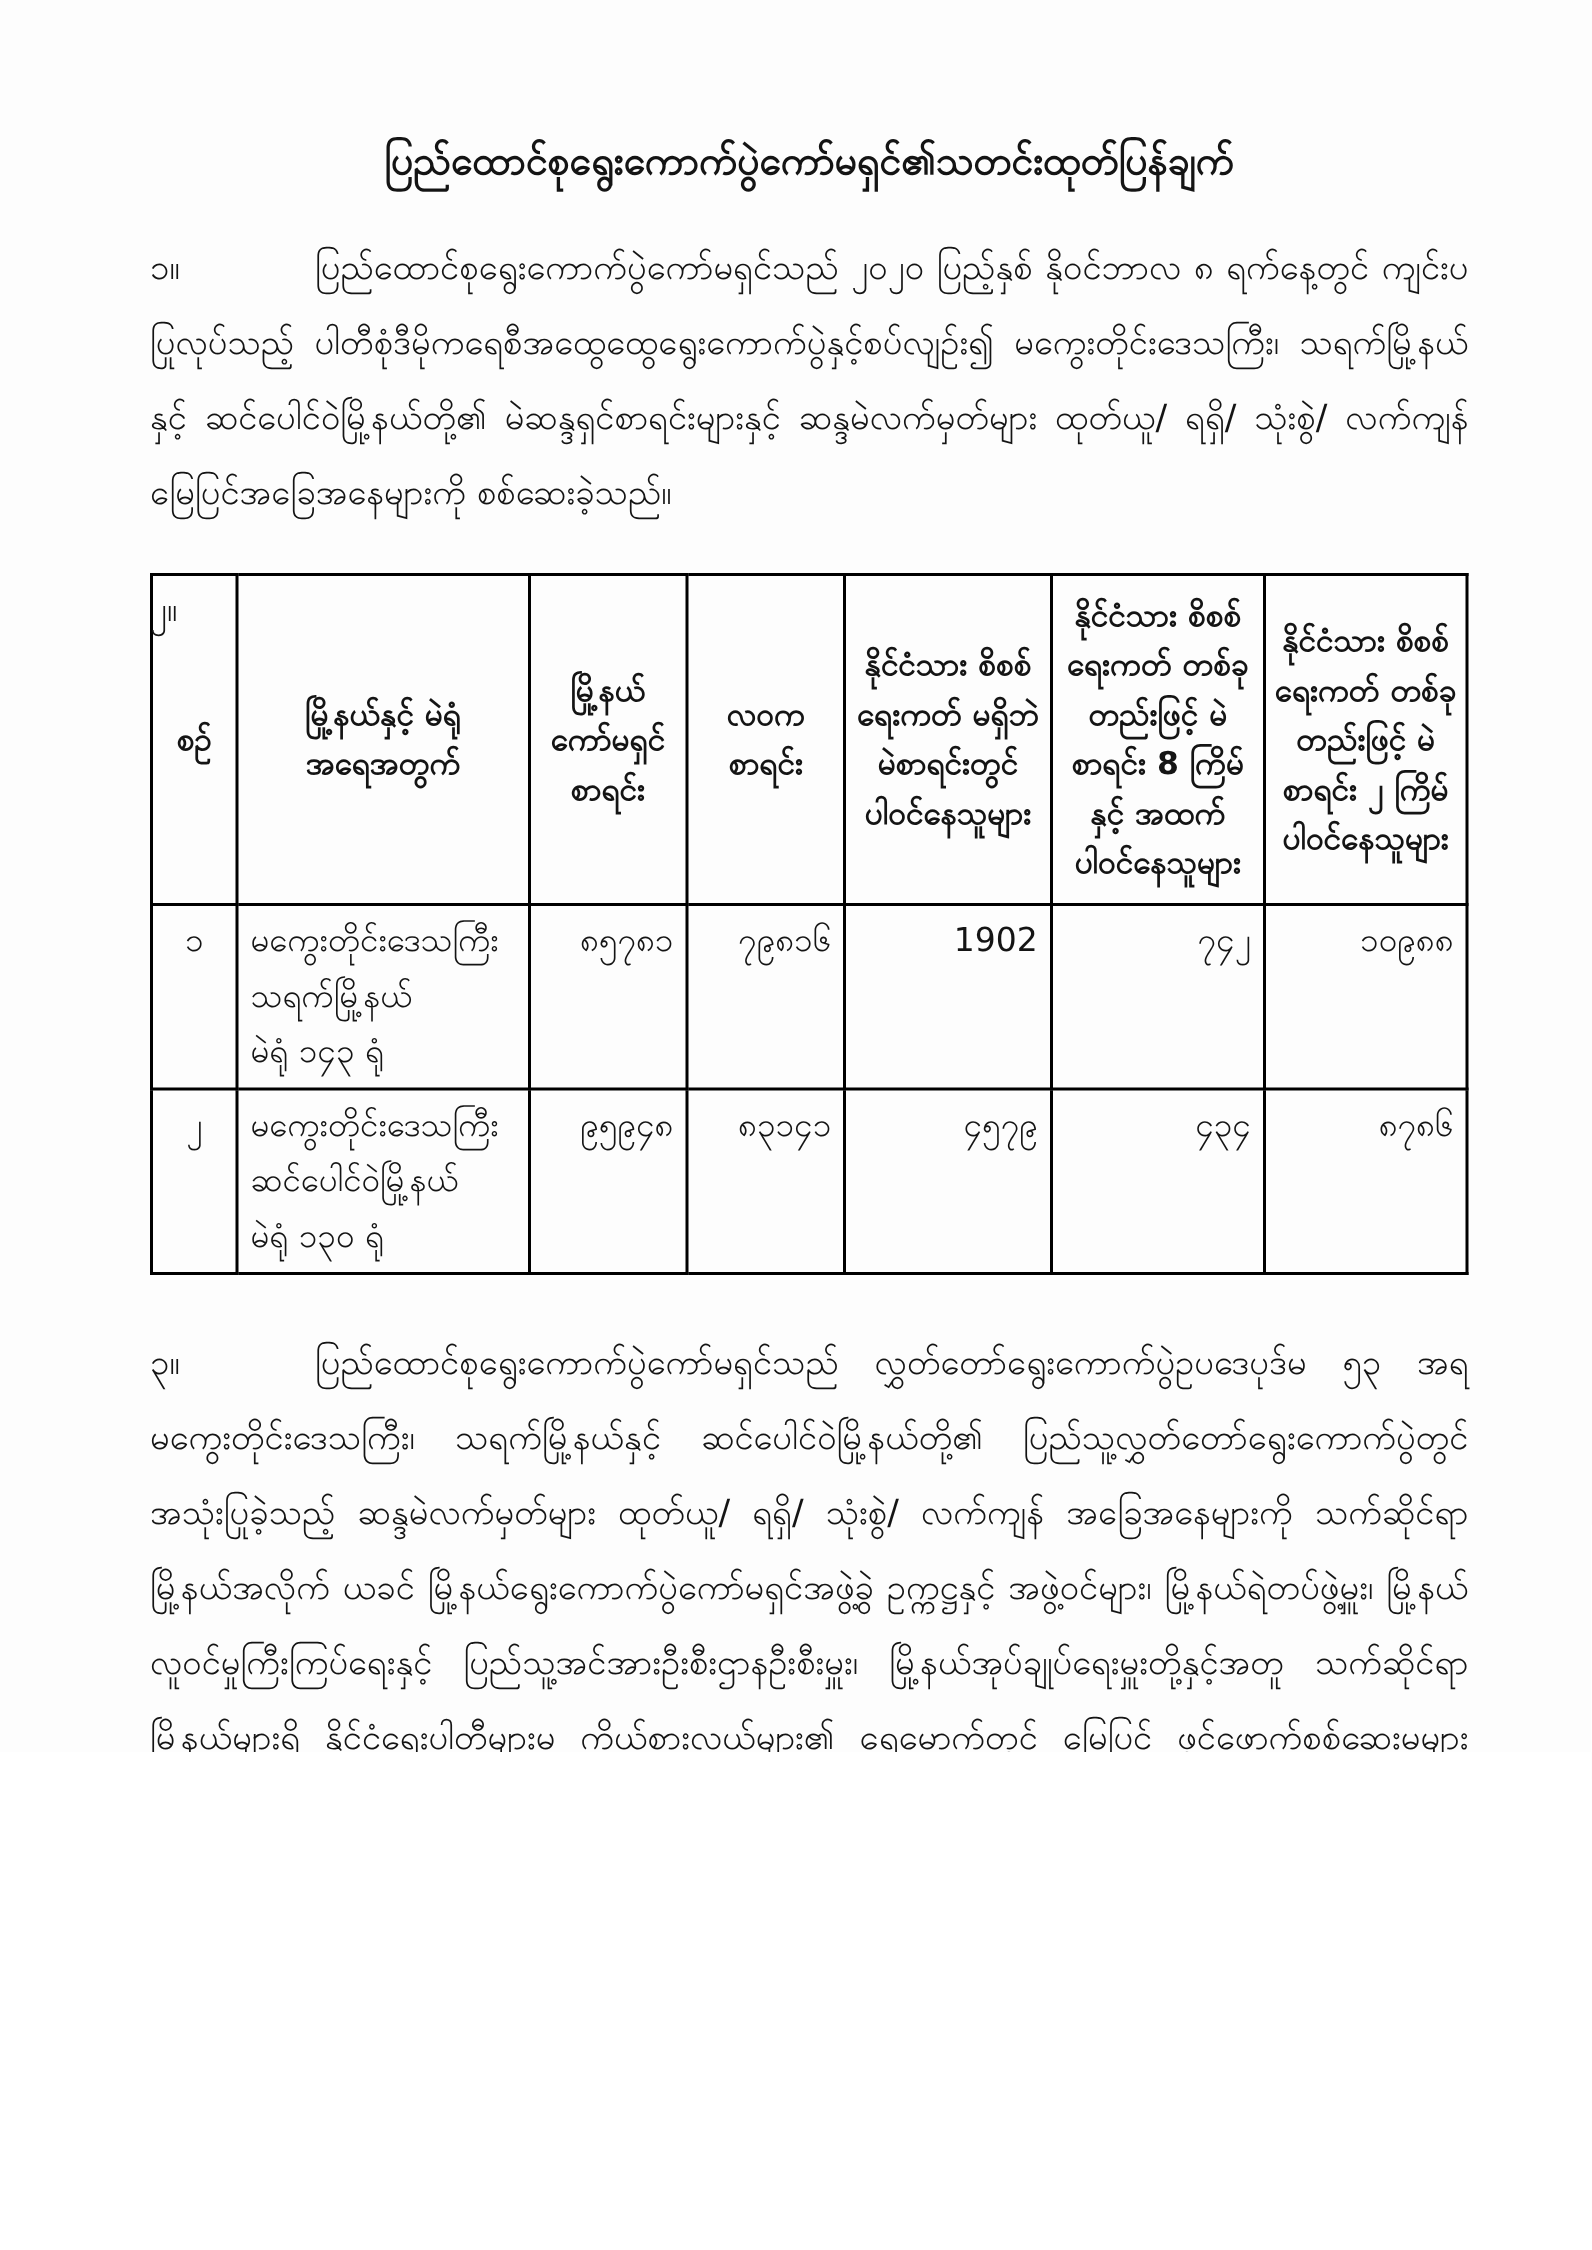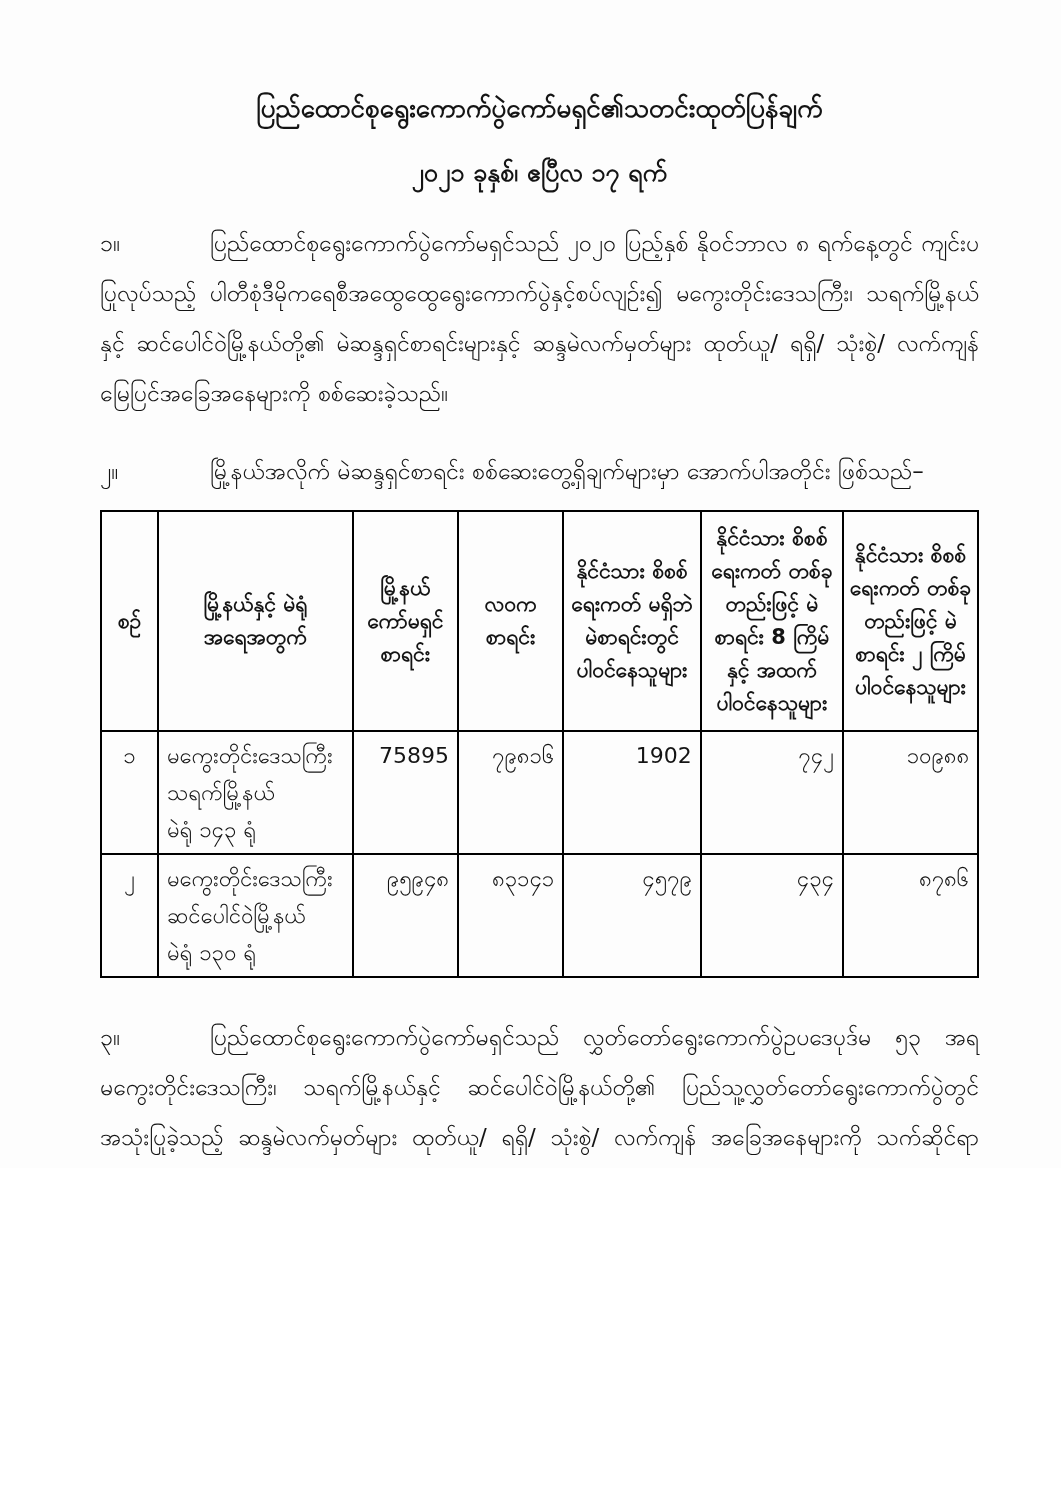--- a/index.html
+++ b/index.html
@@ -86,30 +86,28 @@
   .col-nrc3 { width: 16.2%; }
   .col-nrc2 { width: 15.4%; }
 </style>
 </head>
 <body>
 
 <div class="page">
   <div class="content">
 
     <div class="doc-title">ပြည်ထောင်စုရွေးကောက်ပွဲကော်မရှင်၏သတင်းထုတ်ပြန်ချက်</div>
-    <div class="doc-date">၂၀၂၁ ခုနှစ်၊ ဧပြီလ ၁၇ ရက်</div>
 
     <div class="para">
       <span class="para-num">၁။</span>
       <span class="para-text">ပြည်ထောင်စုရွေးကောက်ပွဲကော်မရှင်သည် ၂၀၂၀ ပြည့်နှစ် နိုဝင်ဘာလ ၈ ရက်နေ့တွင် ကျင်းပပြုလုပ်သည့် ပါတီစုံဒီမိုကရေစီအထွေထွေရွေးကောက်ပွဲနှင့်စပ်လျဉ်း၍ မကွေးတိုင်းဒေသကြီး၊ သရက်မြို့နယ်နှင့် ဆင်ပေါင်ဝဲမြို့နယ်တို့၏ မဲဆန္ဒရှင်စာရင်းများနှင့် ဆန္ဒမဲလက်မှတ်များ ထုတ်ယူ/ ရရှိ/ သုံးစွဲ/ လက်ကျန် မြေပြင်အခြေအနေများကို စစ်ဆေးခဲ့သည်။</span>
     </div>
 
     <div class="para">
       <span class="para-num">၂။</span>
-      <span class="para-text">မြို့နယ်အလိုက် မဲဆန္ဒရှင်စာရင်း စစ်ဆေးတွေ့ရှိချက်များမှာ အောက်ပါအတိုင်း ဖြစ်သည်–</span>
     </div>
 
 
     <table class="data-table">
       <colgroup>
         <col class="col-no">
           <col class="col-township">
           <col class="col-comm">
           <col class="col-immig">
         <col class="col-nonrc">
@@ -128,21 +126,21 @@
         </tr>
       </thead>
       <tbody>
         <tr>
           <td class="cell-no">၁</td>
           <td class="cell-township">
             <div>မကွေးတိုင်းဒေသကြီး</div>
             <div>သရက်မြို့နယ်</div>
             <div>မဲရုံ ၁၄၃ ရုံ</div>
           </td>
-          <td class="cell-num">75895</td>
+          <td class="cell-num">၈၅၇၈၁</td>
           <td class="cell-num">၇၉၈၁၆</td>
           <td class="cell-num">1902</td>
           <td class="cell-num">၇၄၂</td>
           <td class="cell-num">၁၀၉၈၈</td>
         </tr>
         <tr>
           <td class="cell-no">၂</td>
           <td class="cell-township">
             <div>မကွေးတိုင်းဒေသကြီး</div>
             <div>ဆင်ပေါင်ဝဲမြို့နယ်</div>

